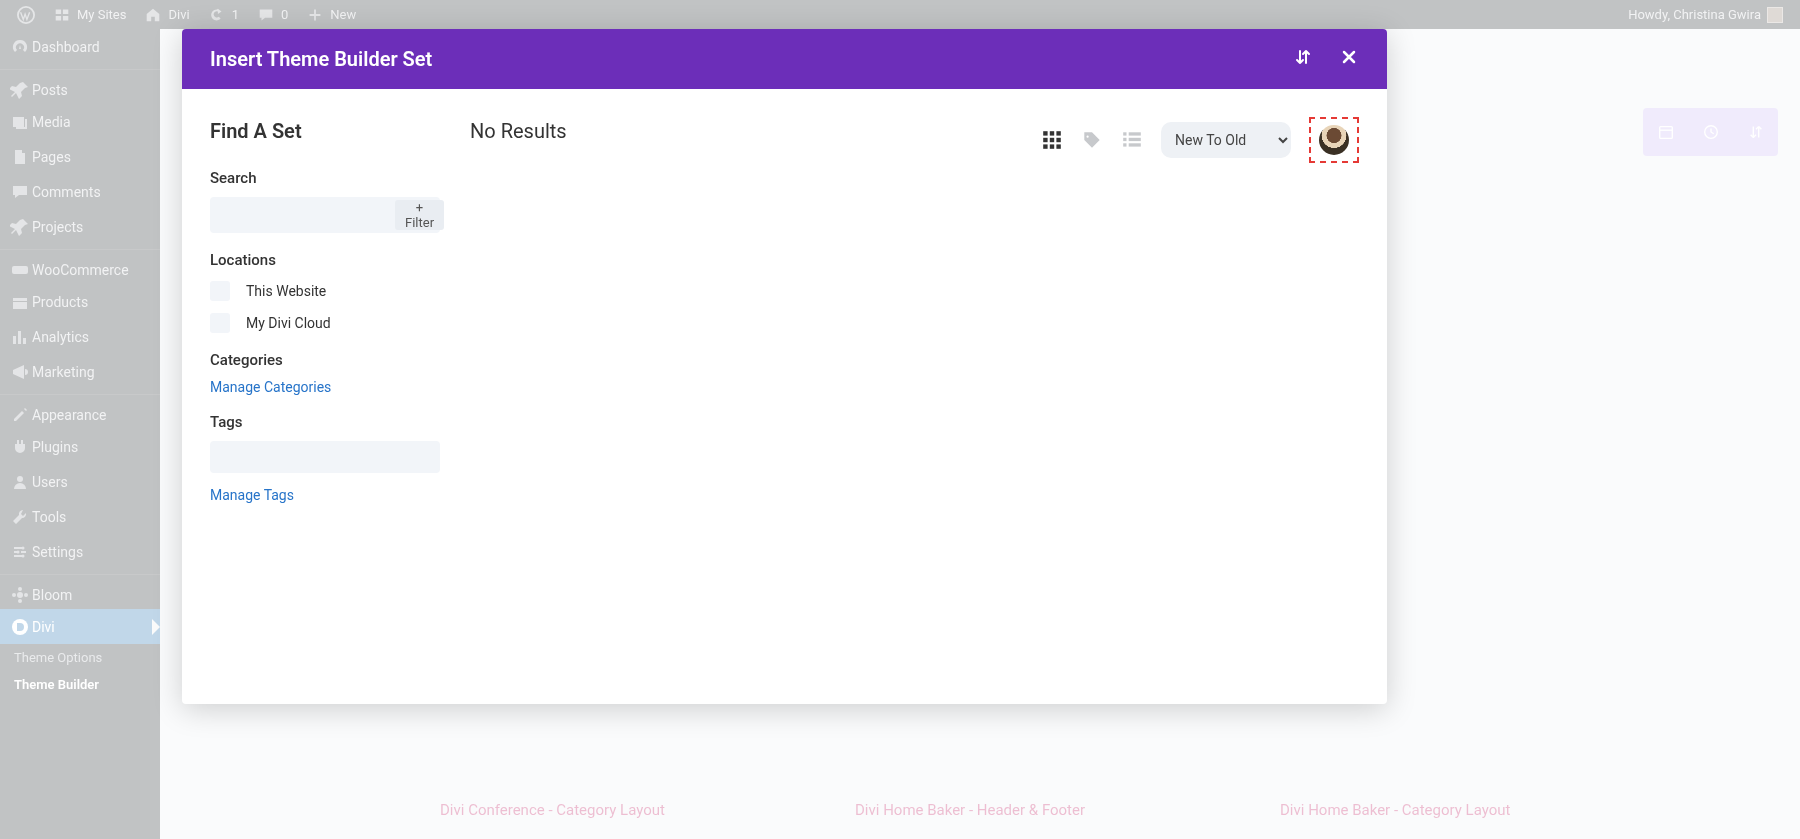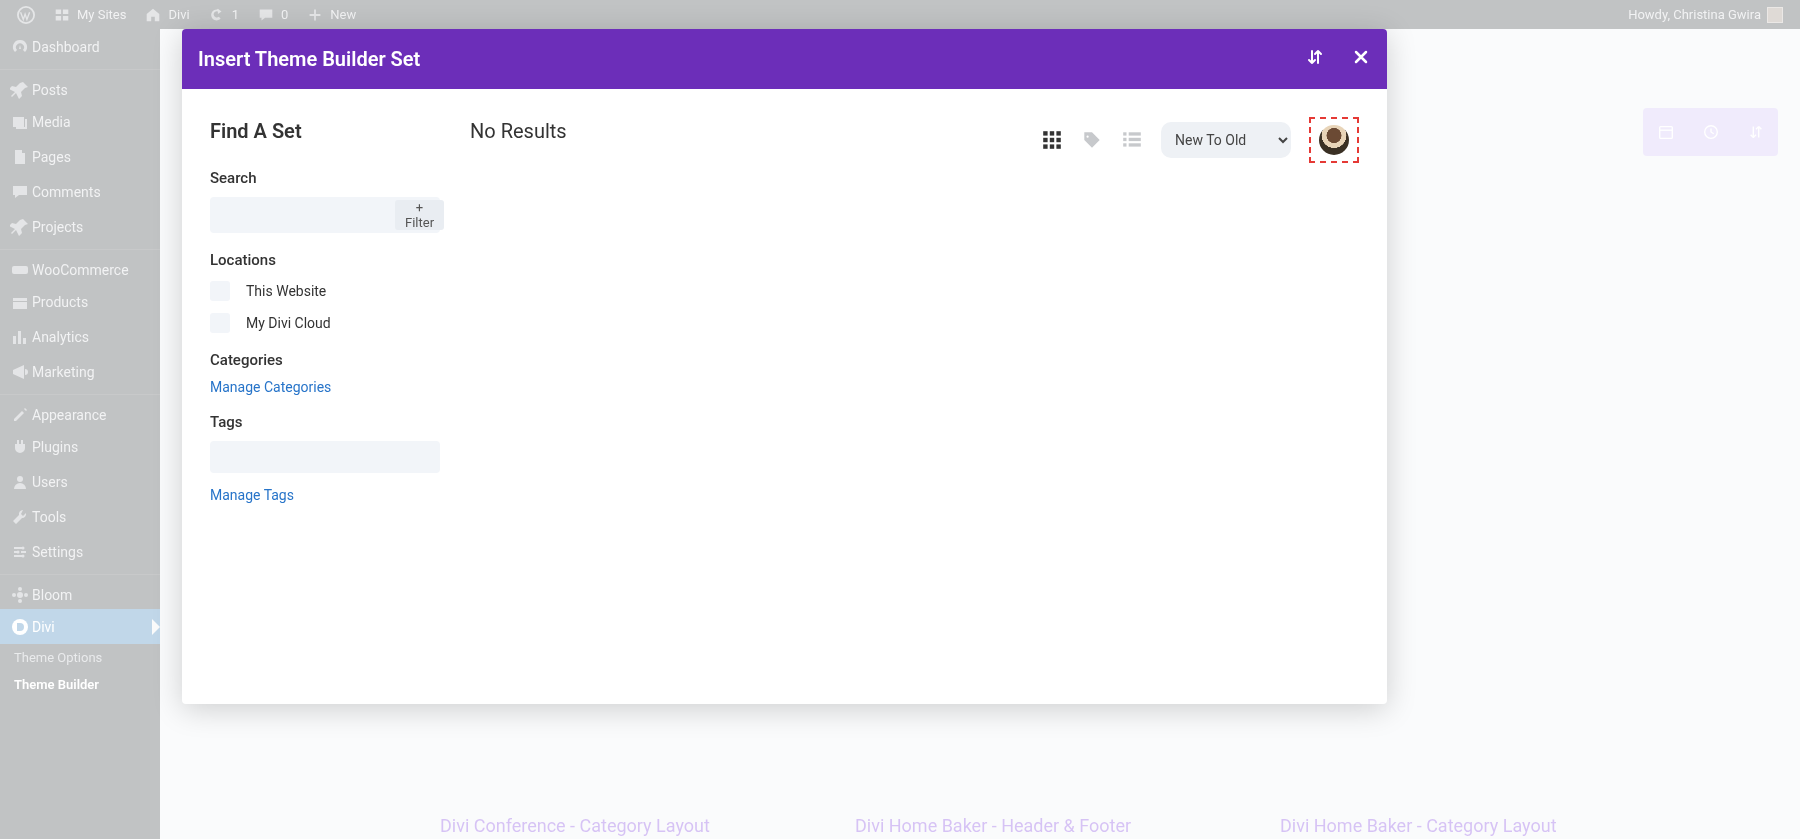--- a/index.html
+++ b/index.html
@@ -26,28 +26,28 @@
 
 
 .bodyarea{position:absolute;left:160px;top:29px;right:0;bottom:0;background:#eef0f3;z-index:4;padding:20px}
 .topbox{position:absolute;top:108px;right:22px;width:135px;height:48px;background:#c9b8f2;border-radius:4px;display:flex;align-items:center;justify-content:space-around;z-index:6}
 .topbox svg{width:18px;height:18px;fill:#fff}
 .cardcol{position:absolute;right:22px;top:250px;width:125px}
 .slot{height:42px;margin-bottom:19px;display:flex;align-items:center;justify-content:flex-end;gap:18px}
 .slot .handle{width:16px;height:34px;background:#e6e3f0;border-radius:3px;display:flex;align-items:center;justify-content:center}
 .slot .eye{width:22px}
 .slot svg{fill:#c9c6d4}
-.bgname{position:absolute;bottom:3px;font-size:18px;color:#6d28d9}
+.bgname{position:absolute;bottom:20px;font-size:15px;color:#be185d}
 .bgname.a{left:280px}
 .bgname.b{left:695px}
 .bgname.c{left:1120px}
 
 
 .modal{position:absolute;left:182px;top:29px;width:1205px;height:675px;background:#fff;border-radius:4px;box-shadow:0 5px 30px rgba(0,0,0,.18);z-index:50;display:flex;flex-direction:column;overflow:hidden}
-.mhead{background:#6c2eb9;height:60px;display:flex;align-items:center;padding:0 16px;color:#fff}
+.mhead{background:#6c2eb9;height:60px;display:flex;align-items:center;padding:0 28px;color:#fff}
 .mhead h2{font-size:20px;font-weight:600}
 .mhead .tools{margin-left:auto;display:flex;gap:26px}
 .mhead .tools svg{width:20px;height:20px;fill:#fff;cursor:pointer}
 .mbody{flex:1;display:flex;padding:30px 28px}
 .findcol{width:230px;flex:0 0 230px}
 .findcol h3{font-size:20px;font-weight:600;color:#333;margin-bottom:26px}
 .sect-lbl{font-size:15px;color:#333;font-weight:500;margin:18px 0 10px}
 .searchgrp{background:#f2f5f9;height:36px;border-radius:4px;display:flex;align-items:center;padding:3px}
 .searchgrp input{flex:1;border:none;background:transparent;padding:0 8px;font-size:13px;outline:none}
 .filter-btn{background:#e9edf2;border:none;height:30px;padding:0 10px;border-radius:3px;font-size:13px;color:#555;cursor:pointer}

